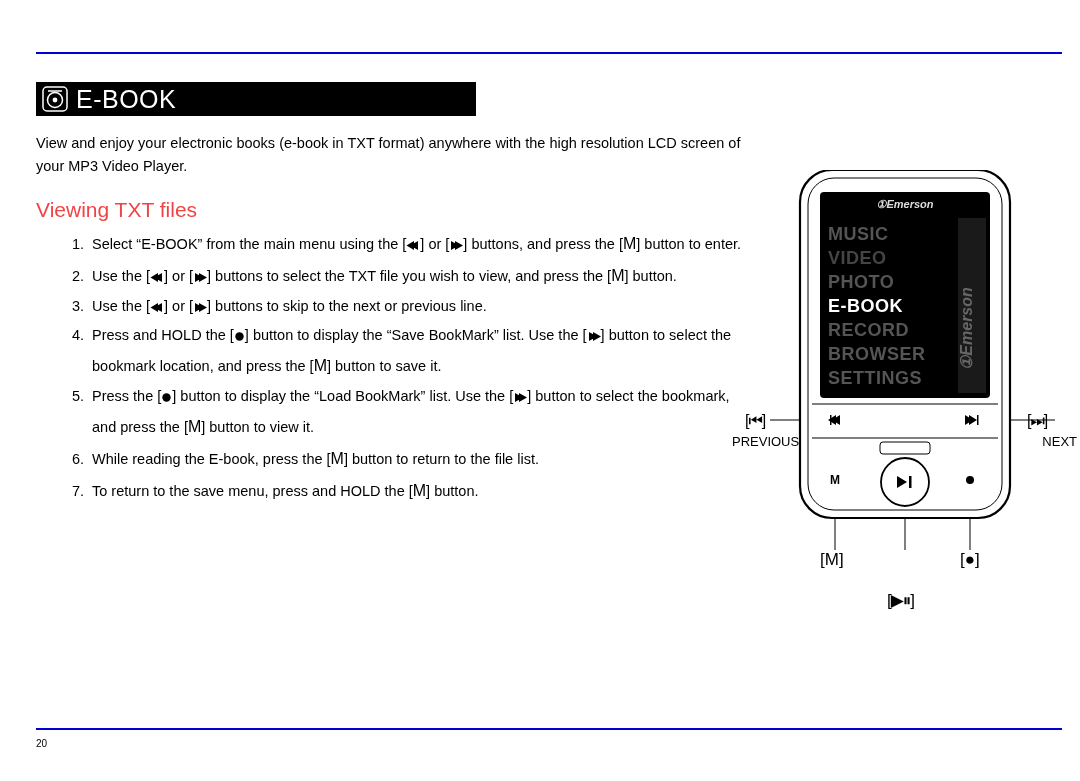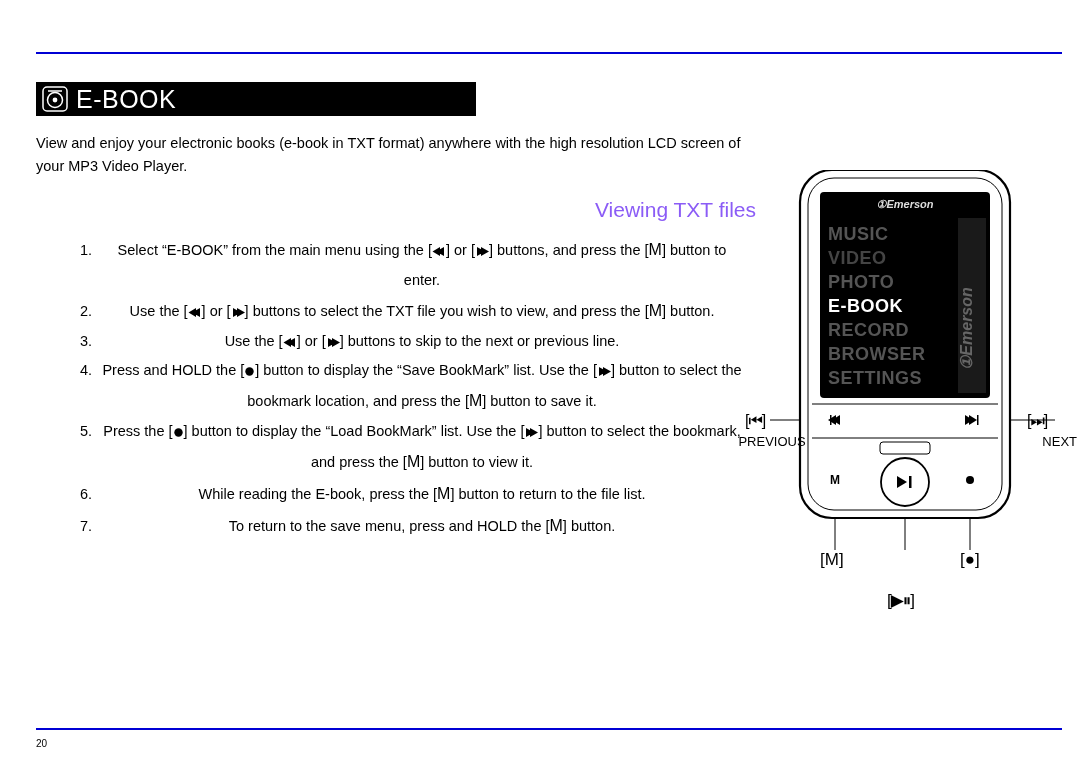--- a/index.html
+++ b/index.html
@@ -47,31 +47,29 @@
     font-weight: normal;
     font-size: 25px;
     letter-spacing: 0.5px;
   }
   .ebook-banner svg { margin-right: 8px; flex-shrink: 0; }
   .intro {
     margin-top: 16px;
     line-height: 1.6;
   }
   .section-title {
-    color: #8b5cf6;
+    color: #ef4444;
     font-size: 21px;
     margin: 20px 0 6px 0;
     font-weight: normal;
-    text-align: right;
   }
   ol.steps {
-    margin: 12px;
+    margin: 4px;
     padding-left: 48px;
     line-height: 2.0;
-    text-align: center;
   }
   ol.steps li { padding-left: 4px; }
   .note {
     margin-left: 32px;
     margin-top: 4px;
     line-height: 1.6;
   }
   .note .lead { font-style: italic; font-weight: bold; }
   .note .rest { font-style: italic; }
   .icon-inline { vertical-align: -2px; }
@@ -81,21 +79,20 @@
     position: absolute;
     left: 770px;
     top: 170px;
     width: 300px;
   }
   .prev-label {
     position: absolute;
     left: -38px;
     top: 264px;
     font-size: 13px;
-    text-align: center;
     width: 80px;
   }
   .prev-sym {
     position: absolute;
     left: -25px;
     top: 242px;
     font-size: 16px;
     letter-spacing: -1px;
   }
   .next-label {

